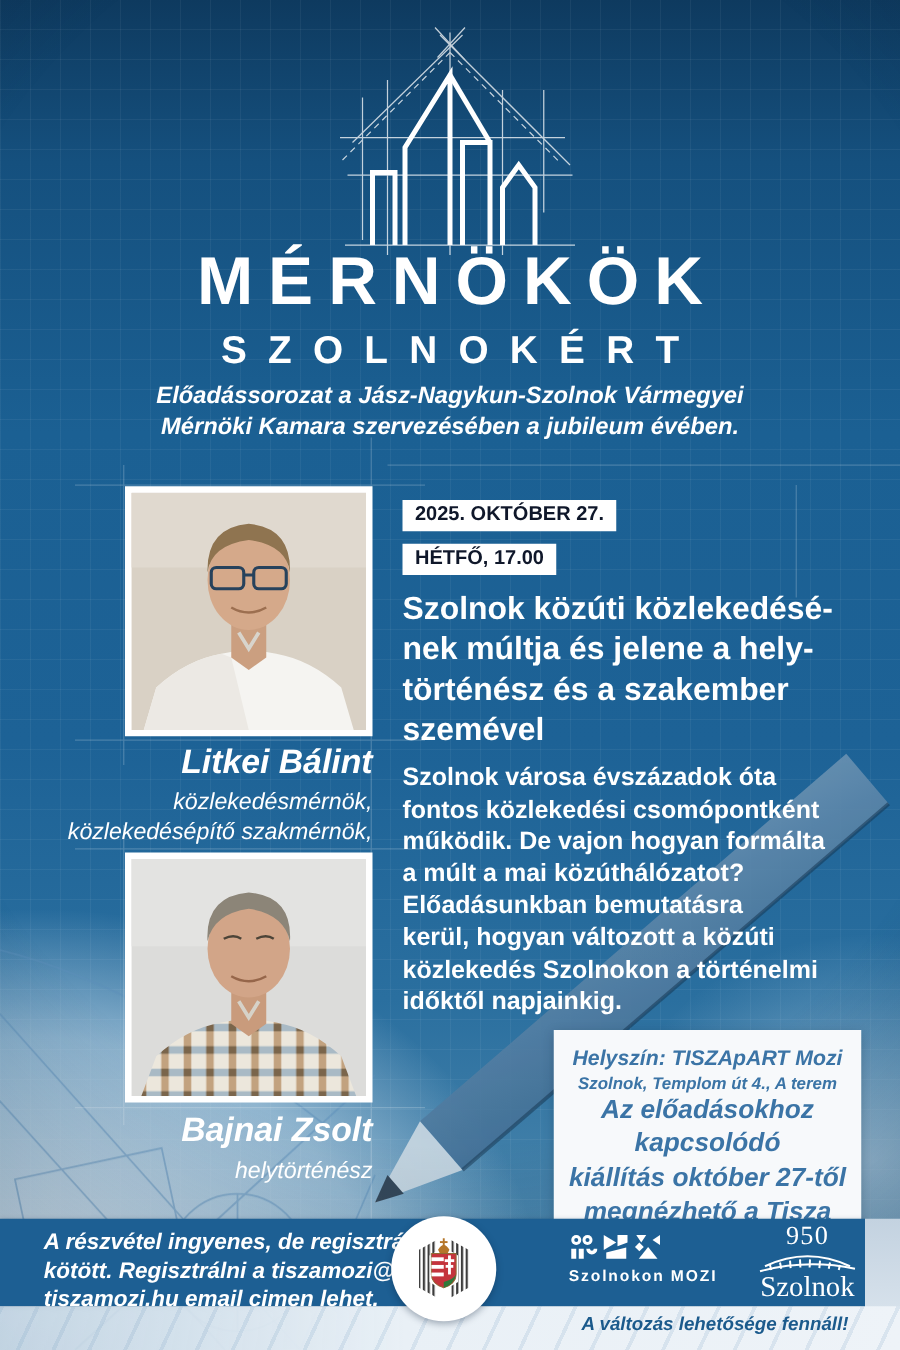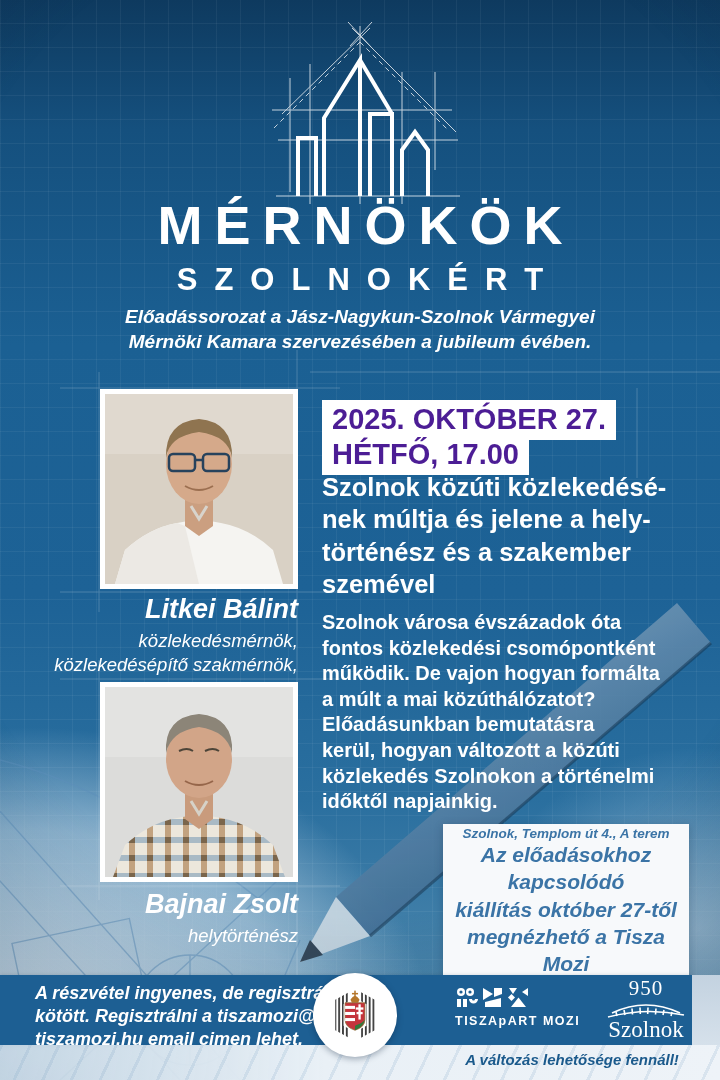--- a/index.html
+++ b/index.html
@@ -31,21 +31,21 @@
   .title-sub{top:262px;font-size:31px;font-weight:700;letter-spacing:17px;padding-left:17px;box-sizing:border-box;}
   .subtitle{top:304px;font-size:19px;font-style:italic;font-weight:700;line-height:1.33;}
 
   .photo-frame{left:100px;width:188px;height:190px;background:#fff;padding:5px;}
   .photo-frame .ph{width:188px;height:190px;overflow:hidden;}
   .pf1{top:389px;} .pf2{top:682px;}
   .speaker-name{left:0;width:298px;text-align:right;font-style:italic;font-weight:800;font-size:27px;}
   .speaker-roles{left:0;width:298px;text-align:right;font-style:italic;font-weight:400;font-size:18.5px;line-height:1.3;}
   .sn1{top:594px;} .sr1{top:629px;} .sn2{top:889px;} .sr2{top:924px;}
 
-  .badge{left:322px;background:#fff;color:#4c1d95;font-weight:800;font-size:29px;padding:3px 10px 4px;display:inline-block;}
+  .badge{left:322px;background:#fff;color:#0f172a;font-weight:800;font-size:16px;padding:3px 10px 4px;display:inline-block;}
   .badge1{top:400px;} .badge2{top:435px;}
   .talk-title{left:322px;top:471px;width:385px;font-size:25.5px;font-weight:800;line-height:1.27;}
   .talk-desc{left:322px;top:610px;width:390px;font-size:20px;font-weight:600;line-height:1.28;}
 
   .venue-box{left:443px;top:824px;width:246px;height:152px;background:#f7f9fb;color:#3b74a6;
     text-align:center;font-style:italic;box-shadow:0 2px 8px rgba(10,35,60,0.25);}
   .venue-l1{font-size:17px;font-weight:700;margin-top:13px;}
   .venue-l2{font-size:13.5px;font-weight:700;margin-top:2px;}
   .venue-note{font-size:21px;font-weight:700;margin-top:0;line-height:1.3;}
 
@@ -214,20 +214,21 @@
 Előadásunkban bemutatásra
 kerül, hogyan változott a közúti
 közlekedés Szolnokon a történelmi
 időktől napjainkig.</div>
   <div class="abs w talk-title pre">Szolnok közúti közlekedésé-
 nek múltja és jelene a hely-
 történész és a szakember
 szemével</div>
 
   <div class="abs venue-box">
+    <div class="venue-l1">Helyszín: TISZApART Mozi</div>
     <div class="venue-l2">Szolnok, Templom út 4., A terem</div>
     <div class="venue-note pre">Az előadásokhoz kapcsolódó
 kiállítás október 27-től
 megnézhető a Tisza Mozi
 Art Caféban.</div>
   </div>
 
   <div class="abs bottom-bar"></div>
   <div class="abs right-band"></div>
   <div class="abs bottom-strip">
@@ -292,21 +293,21 @@
         </svg>
       <svg width="23" height="23" viewBox="0 0 23 23">
           <g fill="#fff">
             <path d="M2,2 h8 l-4,6 z"></path>
             <path d="M21,2 v8 l-6,-4 z"></path>
             <path d="M11.5,11.5 L4,21 H19 Z"></path>
             <rect x="2" y="9" width="5" height="5" transform="rotate(45 4.5 11.5)"></rect>
           </g>
         </svg>
     </div>
-    <div class="w tiszapart-label">TISZApART MOZI</div>
+    <div class="w tiszapart-label">Szolnokon MOZI</div>
   </div>
 
   <div class="abs w szolnok-logo">
     <div class="szolnok-950">950</div>
     <span>
       <svg width="96" height="18" viewBox="0 0 96 18">
         <g stroke="#fff" fill="none" stroke-width="1.6">
           <path d="M14,12 Q48,-4 82,12"></path>
           <path d="M18,11 l1,4 M26,9 l1,5 M34,7.5 l0.5,6 M42,6.5 l0.3,6.5 M50,6.5 l-0.3,6.5 M58,7.5 l-0.5,6 M66,9 l-1,5 M74,11 l-1,4"></path>
           <path d="M10,16 Q48,6 86,14"></path>

